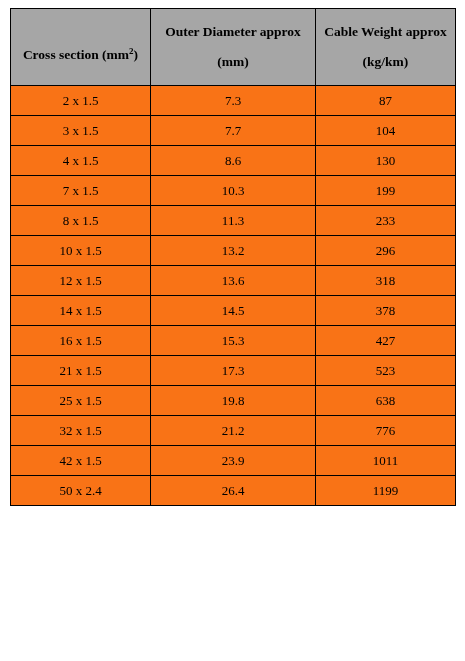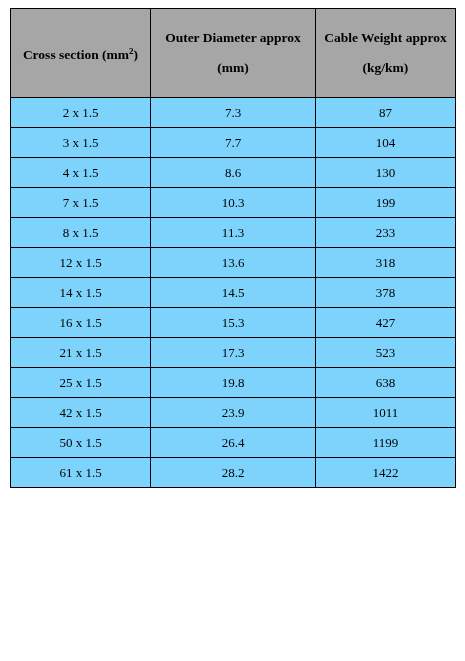--- a/index.html
+++ b/index.html
@@ -35,40 +35,40 @@
     text-align: center;
     vertical-align: middle;
     padding: 0;
   }
   table.spec-table thead th {
     background: #a6a6a6;
     font-weight: bold;
     font-size: 13.5px;
     height: 60px;
     line-height: 1.45;
-    padding: 12px 4px;
+    padding: 0 4px;
     margin-left: 32px;
   }
   table.spec-table thead th .hdr-line1 {
     display: block;
   }
   table.spec-table thead th .hdr-line2 {
     display: block;
     margin-top: 10px;
   }
   table.spec-table thead th.hdr-cross {
     padding-top: 16px;
   }
   .sup {
     font-size: 9px;
     vertical-align: super;
     line-height: 0;
   }
   table.spec-table tbody td {
-    background: #7dd3fc;
+    background: #f97316;
     font-size: 13px;
     height: 29px;
     font-weight: normal;
   }
 </style>
 </head>
 <body>
 
 <div id="spec-table-wrap">
   <table class="spec-table">
@@ -112,20 +112,25 @@
           <td>7 x 1.5</td>
           <td>10.3</td>
           <td>199</td>
         </tr>
         <tr>
           <td>8 x 1.5</td>
           <td>11.3</td>
           <td>233</td>
         </tr>
         <tr>
+          <td>10 x 1.5</td>
+          <td>13.2</td>
+          <td>296</td>
+        </tr>
+        <tr>
           <td>12 x 1.5</td>
           <td>13.6</td>
           <td>318</td>
         </tr>
         <tr>
           <td>14 x 1.5</td>
           <td>14.5</td>
           <td>378</td>
         </tr>
         <tr>
@@ -137,29 +142,29 @@
           <td>21 x 1.5</td>
           <td>17.3</td>
           <td>523</td>
         </tr>
         <tr>
           <td>25 x 1.5</td>
           <td>19.8</td>
           <td>638</td>
         </tr>
         <tr>
+          <td>32 x 1.5</td>
+          <td>21.2</td>
+          <td>776</td>
+        </tr>
+        <tr>
           <td>42 x 1.5</td>
           <td>23.9</td>
           <td>1011</td>
         </tr>
         <tr>
-          <td>50 x 1.5</td>
+          <td>50 x 2.4</td>
           <td>26.4</td>
           <td>1199</td>
-        </tr>
-        <tr>
-          <td>61 x 1.5</td>
-          <td>28.2</td>
-          <td>1422</td>
         </tr>
       </tbody>
   </table>
 </div>
 
 </body></html>

